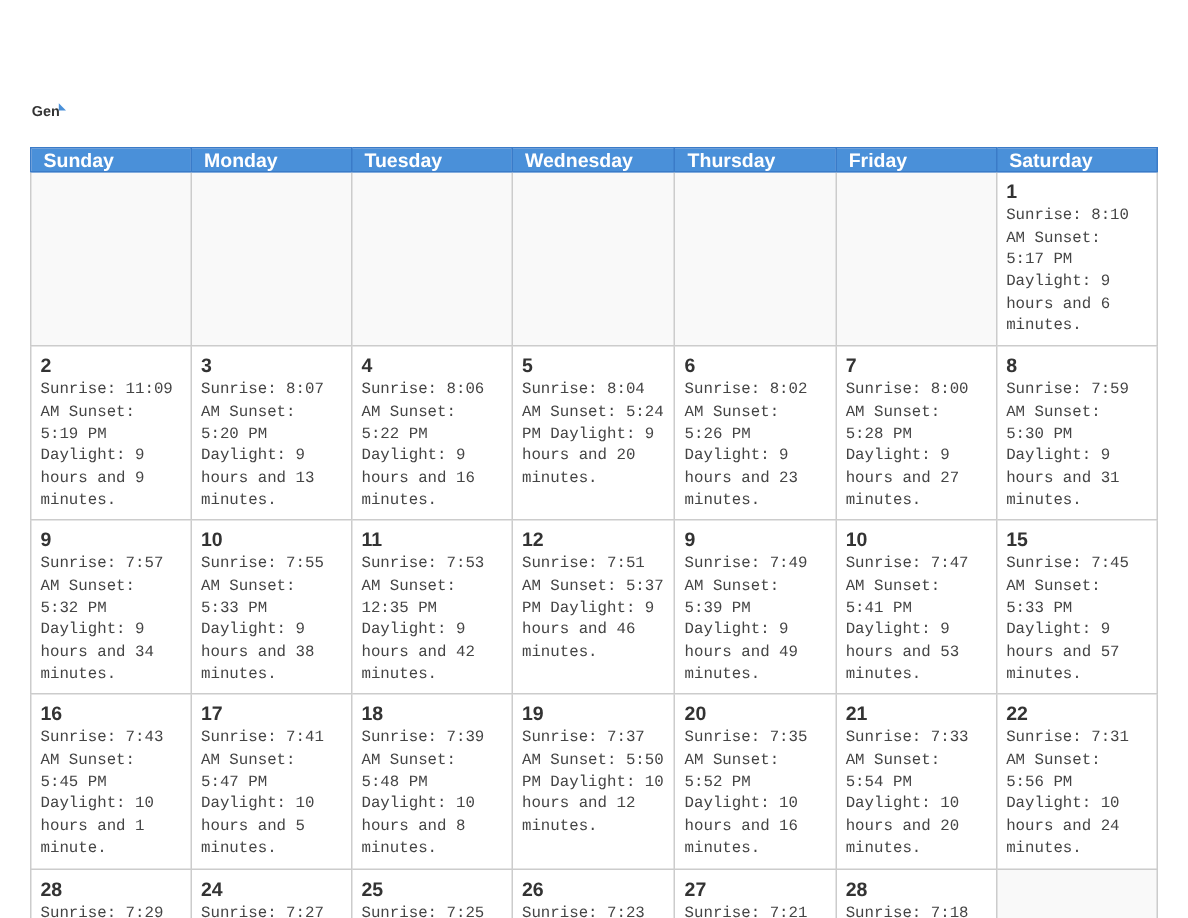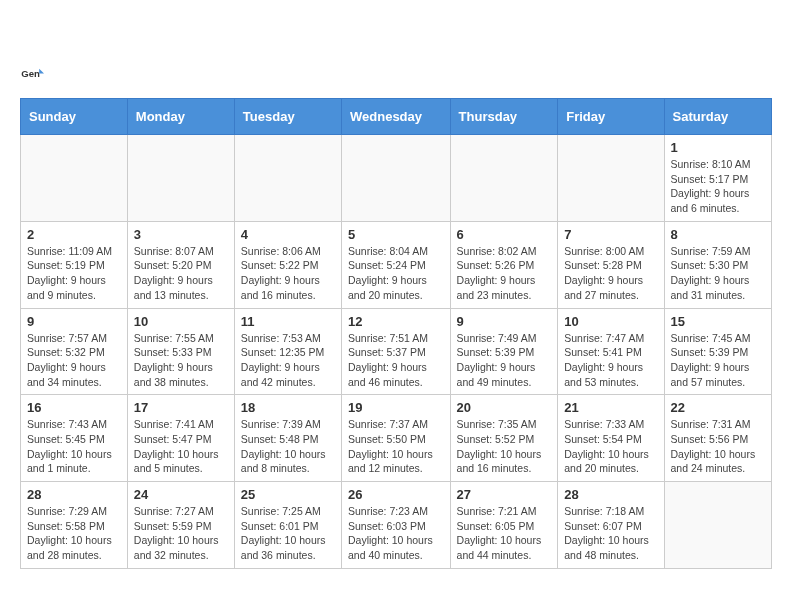--- a/index.html
+++ b/index.html
@@ -50,21 +50,21 @@
     }
     .calendar {
       width: 100%;
       border-collapse: collapse;
       border: 1px solid #ccc;
     }
     .calendar th {
       background-color: #4a90d9;
       color: #fff;
       text-align: left;
-      padding: 10px 8px;
+      padding: 0 8px;
       font-size: 13px;
       border: 1px solid #3a7bc8;
     }
     .calendar td {
       border: 1px solid #ccc;
       vertical-align: top;
       padding: 5px 6px;
       width: 110px;
       min-height: 80px;
       font-size: 11px;
@@ -78,20 +78,21 @@
       font-size: 13px;
       font-weight: bold;
       color: #333;
       display: block;
       margin-bottom: 2px;
     }
     .day-info {
       font-size: 10.5px;
       color: #444;
       line-height: 1.4;
+      font-family: Liberation Mono, monospace;
     }
   </style>
 </head>
 <body>
 
 <div class="header-section">
   <div class="logo">
     <svg class="logo-icon" viewBox="0 0 40 40" width="40" height="40">
       <text x="2" y="22" font-size="16" font-weight="bold" fill="#333">Gen</text>
       <polygon points="32,8 40,16 32,16" fill="#4a90d9"></polygon>
@@ -211,21 +212,21 @@
         </td>
         <td>
           <span class="day-number">10</span>
           <div class="day-info">Sunrise: 7:47 AM
 Sunset: 5:41 PM
 Daylight: 9 hours and 53 minutes.</div>
         </td>
         <td>
           <span class="day-number">15</span>
           <div class="day-info">Sunrise: 7:45 AM
-Sunset: 5:39 PM
+Sunset: 5:33 PM
 Daylight: 9 hours and 57 minutes.</div>
         </td>
       </tr>
       <tr>
         <td>
           <span class="day-number">16</span>
           <div class="day-info">Sunrise: 7:43 AM
 Sunset: 5:45 PM
 Daylight: 10 hours and 1 minute.</div>
         </td>

